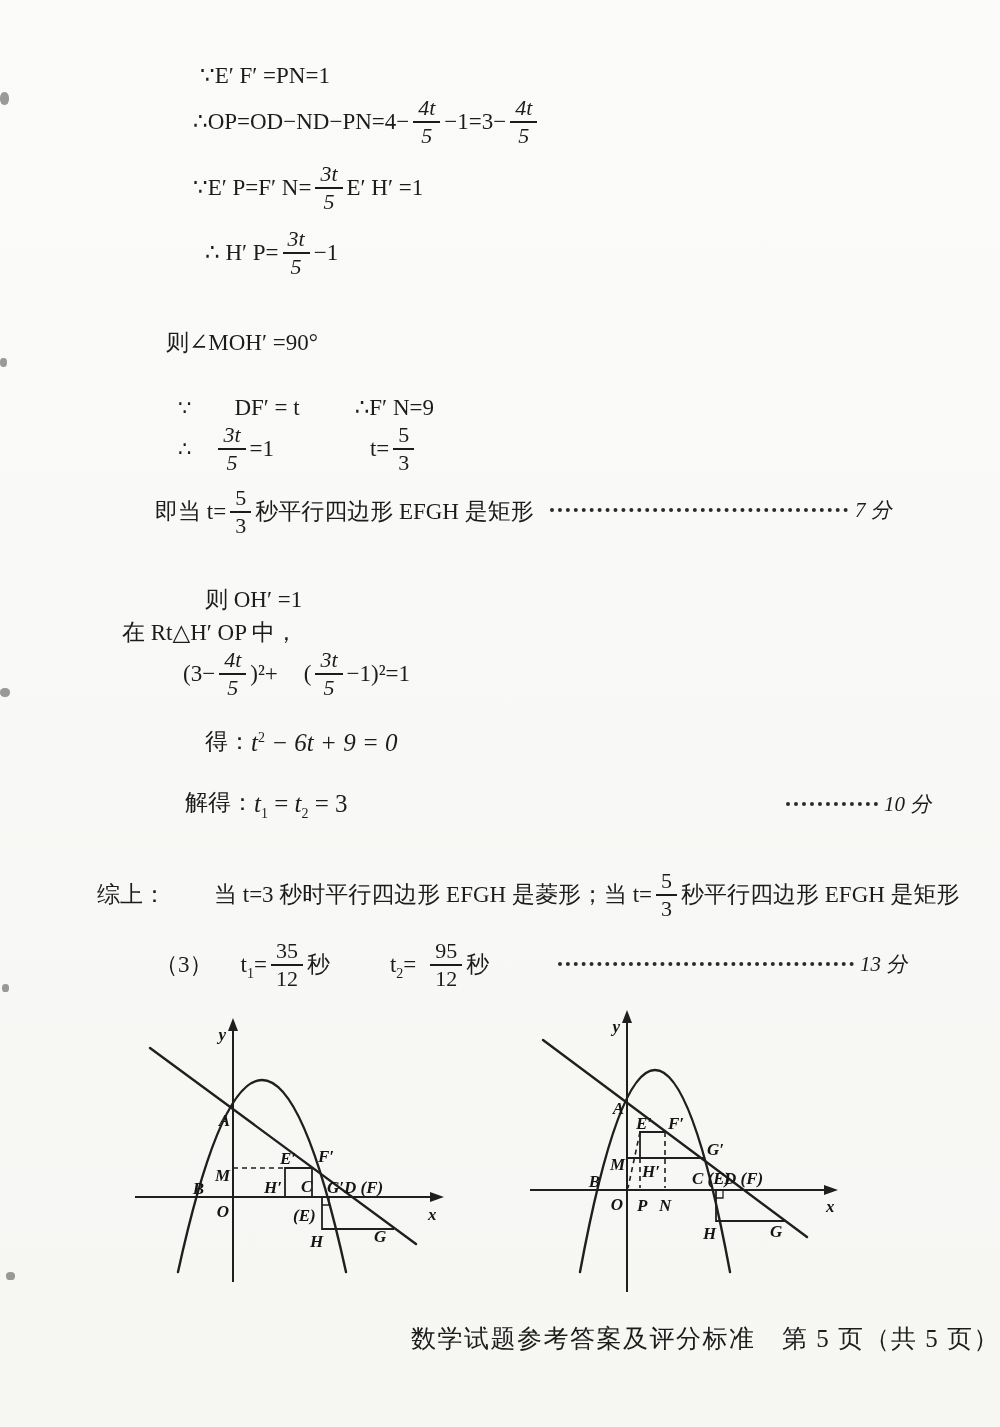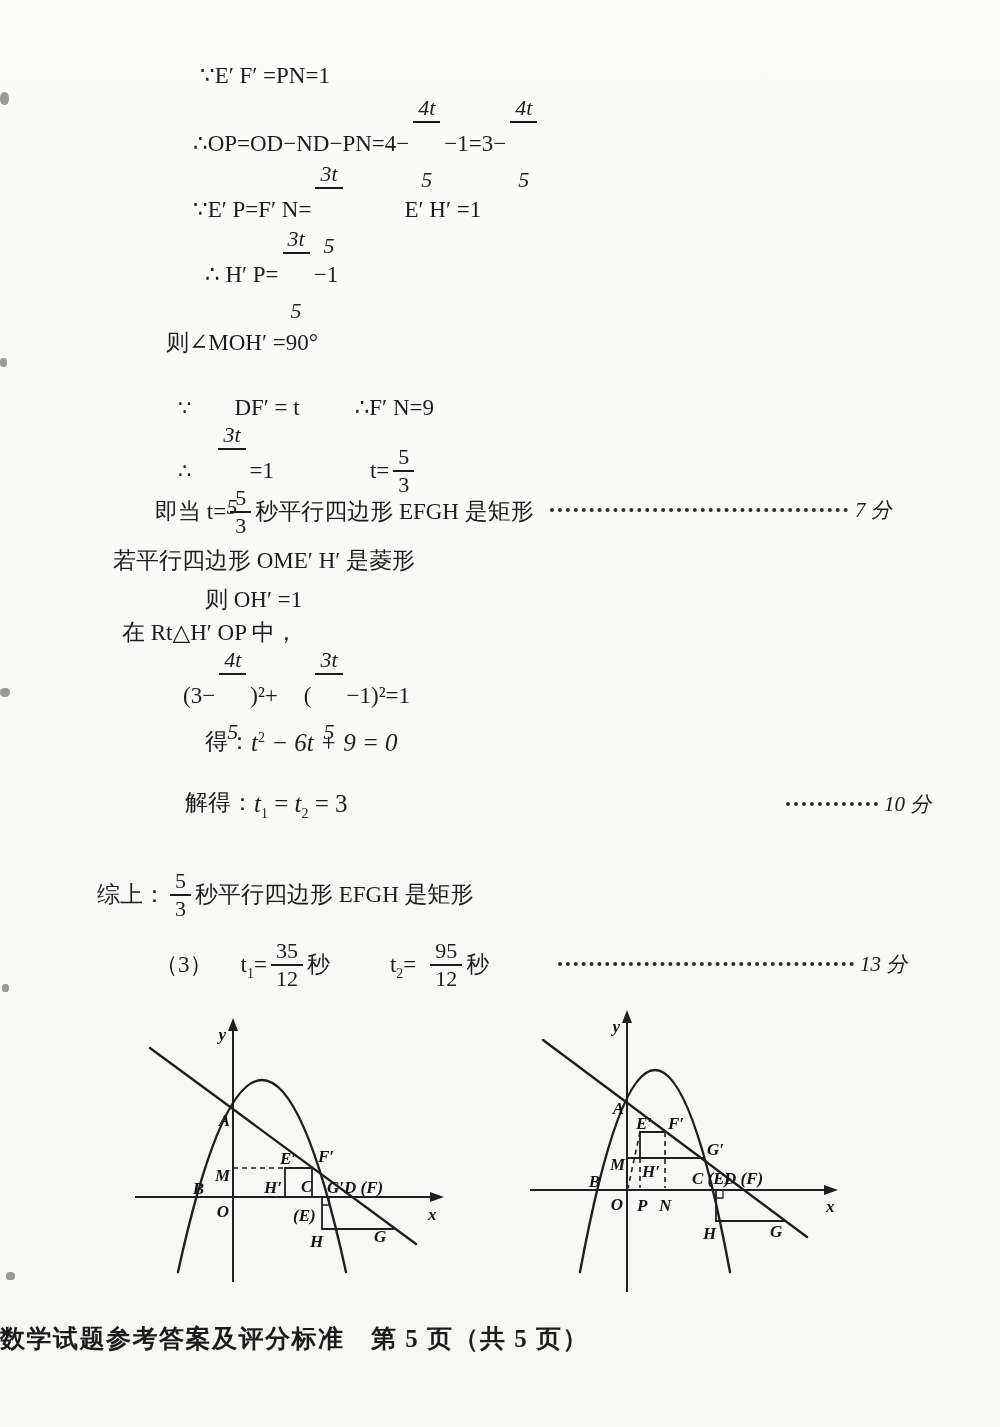--- a/index.html
+++ b/index.html
@@ -7,30 +7,30 @@
   .page{
     position:relative;width:1000px;height:1427px;overflow:hidden;
     background:linear-gradient(180deg,#fbfbf9 0%,#f8f8f6 55%,#f6f6f3 100%);
     font-family:"Liberation Serif","DejaVu Serif",serif;
     color:#1c1c1c;
   }
   .ln{position:absolute;white-space:nowrap;display:flex;align-items:center;font-size:23px;line-height:1.25;justify-content:center;}
   .sym{font-size:21px;letter-spacing:1px;}
   .frac{display:inline-flex;flex-direction:column;align-items:center;vertical-align:middle;
         margin:0 4px;line-height:1.02;font-size:22px;}
-  .frac.it{font-style:italic;gap:44px;}
+  .frac.it{font-style:italic;}
   .frac .num{padding:0 5px 2px;border-bottom:2px solid #1c1c1c;}
   .frac .den{padding-top:2px;}
   sub{font-size:14px;line-height:0;}
   sup{font-size:14px;line-height:0;}
   .ser{font-size:25px;}
   .ser i{font-family:"Liberation Serif",serif;}
   .leader{position:absolute;height:0;border-bottom:4px dotted #2b2b2b;}
   .score{position:absolute;font-size:21px;white-space:nowrap;font-style:italic;}
-  .footer{position:absolute;left:0;right:0;text-align:left;font-size:25px;letter-spacing:1.5px;font-weight:bold;}
+  .footer{position:absolute;left:0;right:0;text-align:right;font-size:25px;letter-spacing:1.5px;}
   .fig{position:absolute;}
   .fig .axis{stroke:#1f1f1f;stroke-width:2;fill:none;}
   .fig .curve{stroke:#1f1f1f;stroke-width:2.4;fill:none;stroke-linecap:round;}
   .fig .thin{stroke:#1f1f1f;stroke-width:1.8;fill:none;}
   .fig .dash{stroke:#1f1f1f;stroke-width:1.6;fill:none;stroke-dasharray:5 4;}
   .fig .ra{stroke:#1f1f1f;stroke-width:1.3;fill:none;}
   .fig .ah{fill:#1f1f1f;}
   .fig text{font-family:"Liberation Serif","DejaVu Serif",serif;font-style:italic;font-weight:bold;font-size:17px;fill:#151515;}
   .speck{position:absolute;background:#4a4a48;border-radius:45%;opacity:.55;}
 </style>
@@ -61,21 +61,21 @@
         <span class="den">5</span>
       </span>
   </div>
 
   <div class="ln" style="left:193px;top:163px">
     <span>∵E′ P=F′ N=</span>
     <span class="frac it">
         <span class="num">3t</span>
         <span class="den">5</span>
       </span>
-    <span style="margin-left:58px">E′ H′ =1</span>
+    <span style="">E′ H′ =1</span>
   </div>
 
   <div class="ln" style="left:205px;top:228px">
     <span>∴ H′ P=</span>
     <span class="frac it">
         <span class="num">3t</span>
         <span class="den">5</span>
       </span>
     <span>−1</span>
   </div>
@@ -110,23 +110,20 @@
     <span>即当 t=</span>
     <span class="frac">
         <span class="num">5</span>
         <span class="den">3</span>
       </span>
     <span>秒平行四边形 EFGH 是矩形</span>
   </div>
   <span class="leader" style="left:550px;top:508px;width:298px"></span>
   <span class="score" style="left:855px;top:496px">7 分</span>
 
-  <div class="ln" style="left:113px;top:547px">
-    <span>若平行四边形 OME′ H′ 是菱形</span>
-  </div>
 
   <div class="ln" style="left:205px;top:586px">
     <span>则 OH′ =1</span>
   </div>
 
   <div class="ln" style="left:122px;top:619px">
     <span>在 Rt△H′ OP 中，</span>
   </div>
 
   <div class="ln" style="left:183px;top:649px">
@@ -151,20 +148,21 @@
 
   <div class="ln" style="left:185px;top:788px">
     <span>解得：</span>
     <span class="ser"><i>t</i><sub>1</sub>&nbsp;<span>=</span>&nbsp;<i>t</i><sub>2</sub>&nbsp;<span>= 3</span></span>
   </div>
   <span class="leader" style="left:786px;top:802px;width:92px"></span>
   <span class="score" style="left:884px;top:790px">10 分</span>
 
   <div class="ln" style="left:97px;top:870px">
     <span>综上：</span>
+    <span style="margin-left:48px">当 t=3 秒时平行四边形 EFGH 是菱形；当 t=</span>
     <span class="frac">
         <span class="num">5</span>
         <span class="den">3</span>
       </span>
     <span>秒平行四边形 EFGH 是矩形</span>
   </div>
 
   <div class="ln" style="left:155px;top:940px">
     <span>（3）</span>
     <span style="margin-left:28px"><span>t</span><sub>1</sub><span>=</span></span>

